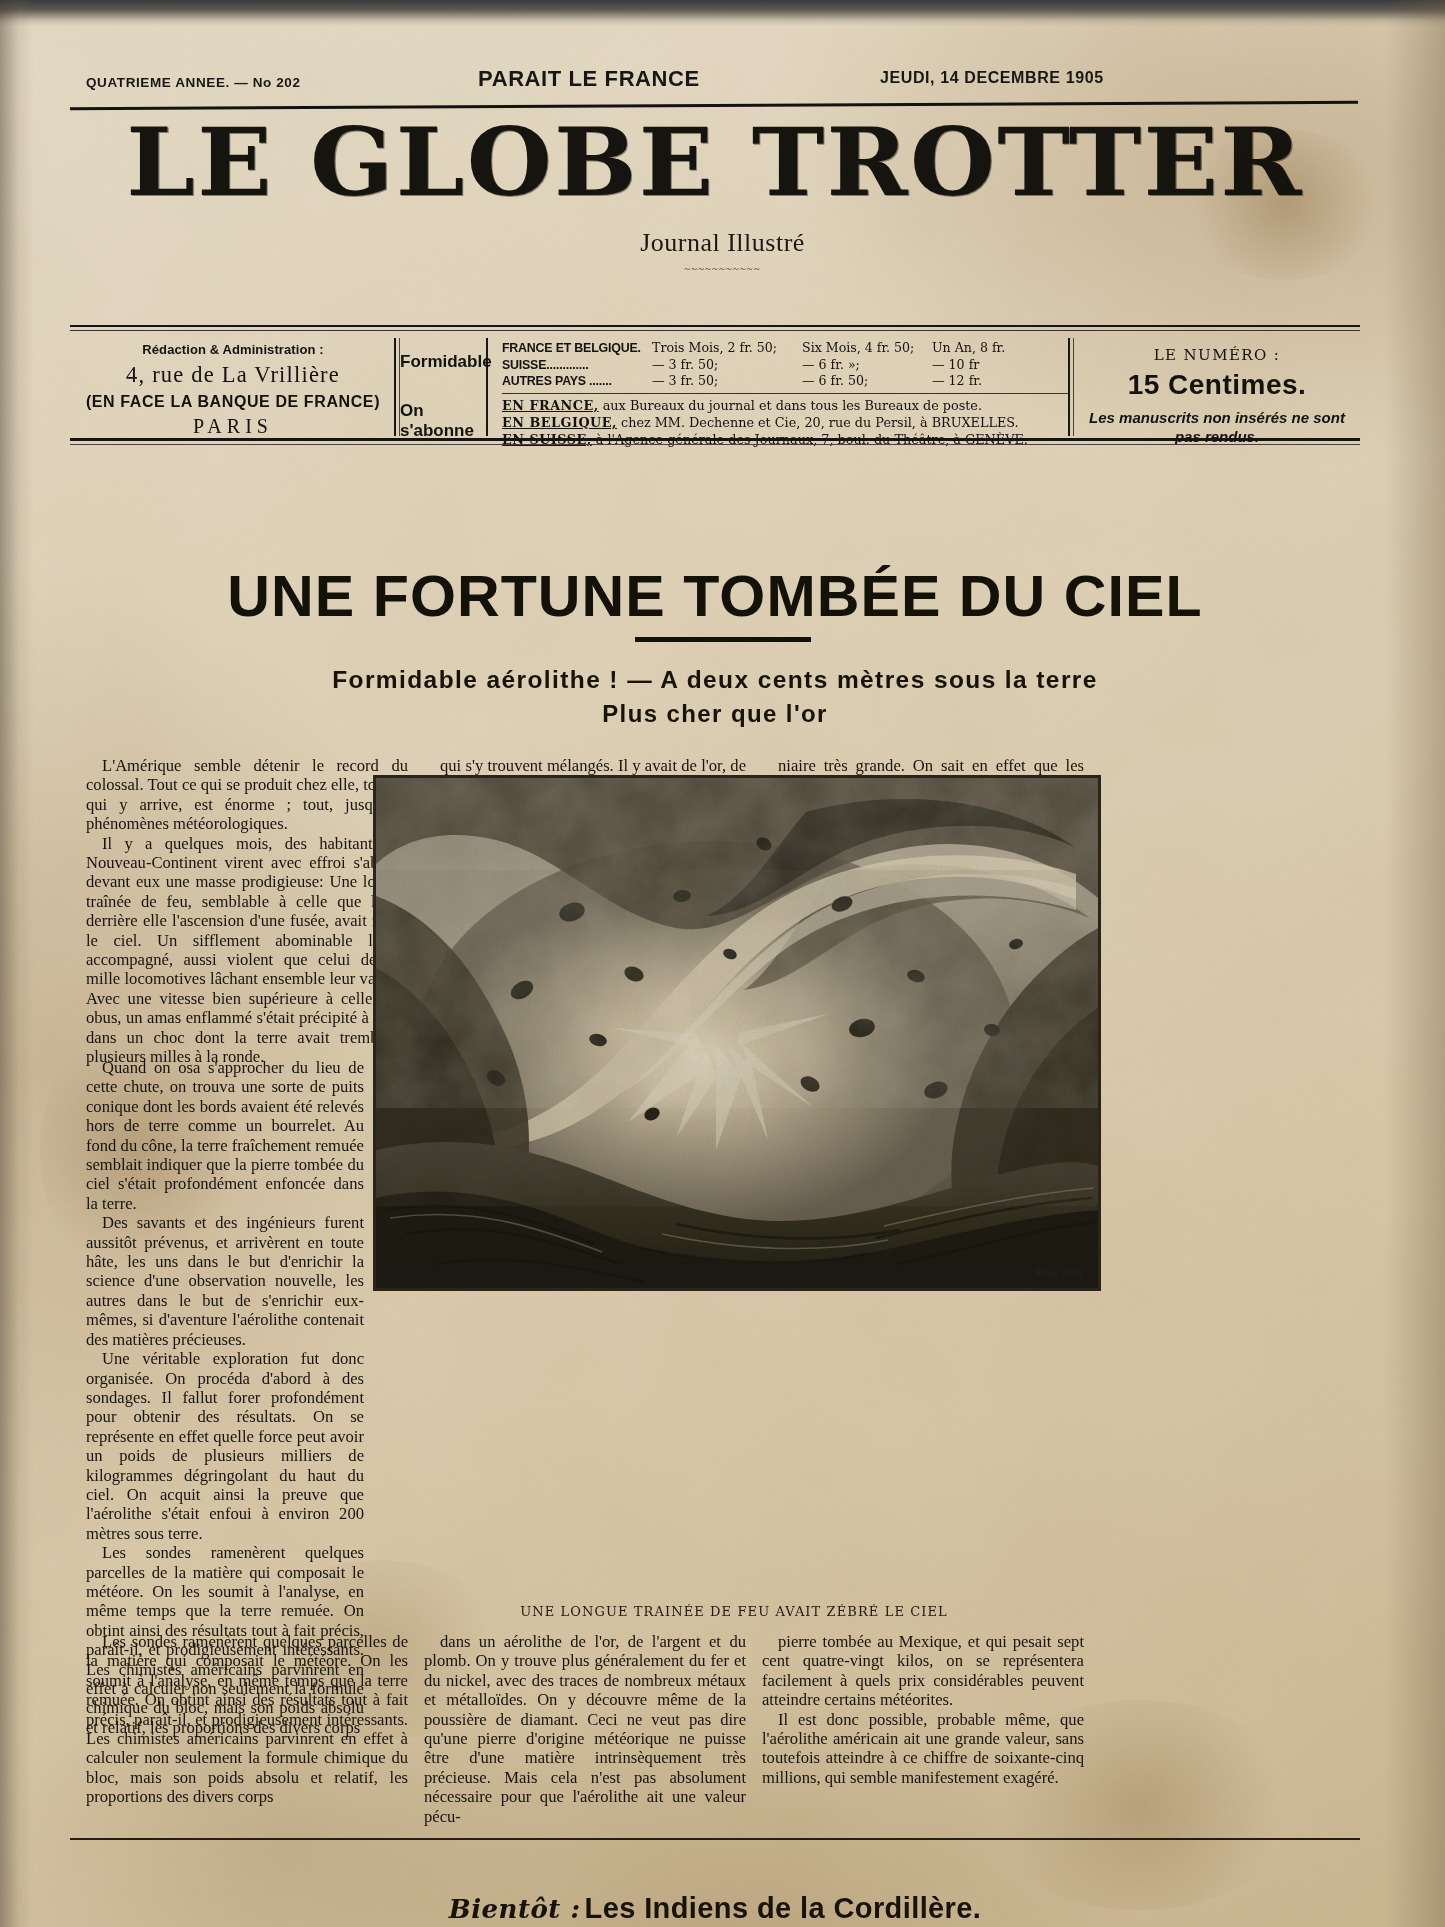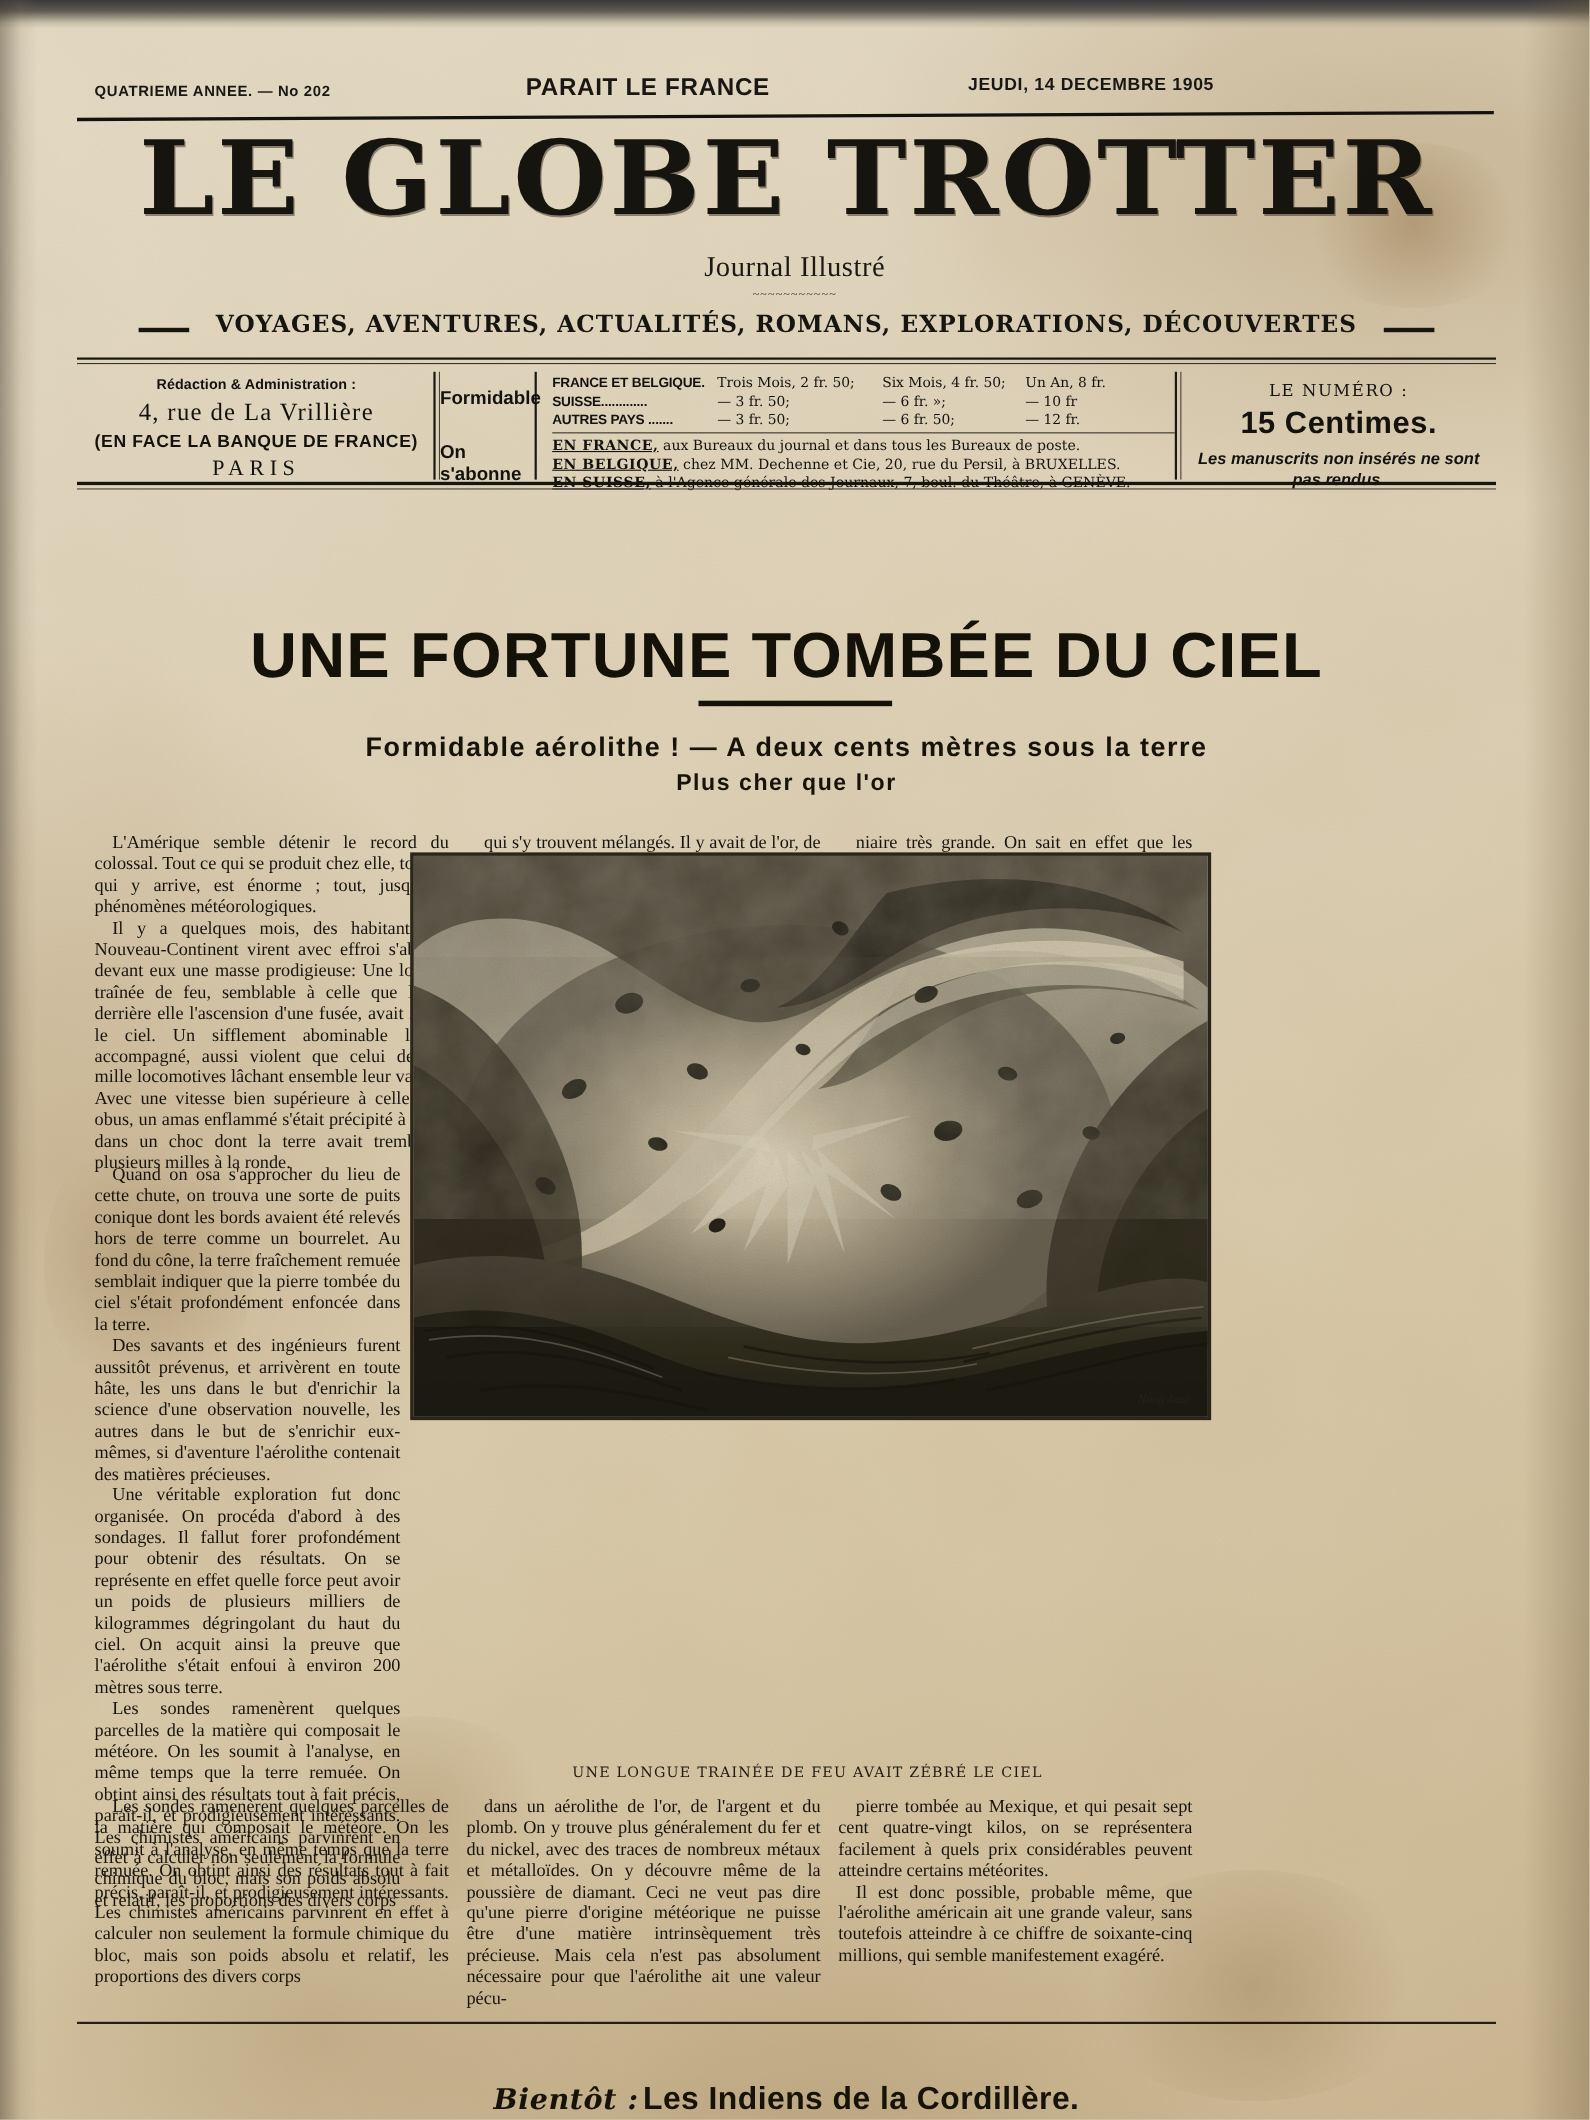--- a/index.html
+++ b/index.html
@@ -140,21 +140,21 @@
   }
   .hrule{ position:absolute; left:50%; transform:translateX(-50%); top:637px; width:176px; height:5px; background:#141109;}
   .subhead1{
     position:absolute; left:70px; top:666px; width:1290px; text-align:center;
     font-family:"Liberation Sans", sans-serif; font-weight:bold;
     font-size:24.5px; letter-spacing:1.4px; color:#171309; white-space:nowrap;
   }
   .subhead2{
     position:absolute; left:70px; top:700px; width:1290px; text-align:center;
     font-family:"Liberation Sans", sans-serif; font-weight:bold;
-    font-size:21px; letter-spacing:1.4px; color:#171309;
+    font-size:24px; letter-spacing:1.4px; color:#171309;
   }
 
   
   .col{ position:absolute; color:#17140d;
     font-family:"Liberation Serif", serif; font-size:16.6px; line-height:19.4px;
     text-align:justify; text-justify:inter-word; }
   .col p{ margin:0; text-indent:16px; }
   .col p + p{ margin-top:0px; }
 
   #c1top{ left:86px; top:756px; width:322px; }
@@ -234,25 +234,20 @@
 
   <div class="rule-a"></div>
 
   <div class="masthead">
     <div class="mt">LE GLOBE TROTTER</div>
   </div>
 
   <div class="journal-sub">Journal Illustré</div>
   <div class="squiggle">~~~~~~~~~~~</div>
 
-  <div class="tagrow">
-    <div class="tagdash l"></div>
-    <div class="tagline">VOYAGES, AVENTURES, ACTUALITÉS, ROMANS, EXPLORATIONS, DÉCOUVERTES</div>
-    <div class="tagdash r"></div>
-  </div>
 
   <div class="rule-b"></div>
   <div class="rule-c"></div>
 
   <div class="infobox">
     <div class="vline" style="left:324px"></div>
     <div class="vline thin" style="left:329px"></div>
     <div class="vline" style="left:416px"></div>
     <div class="vline" style="left:998px"></div>
     <div class="vline thin" style="left:1003px"></div>

